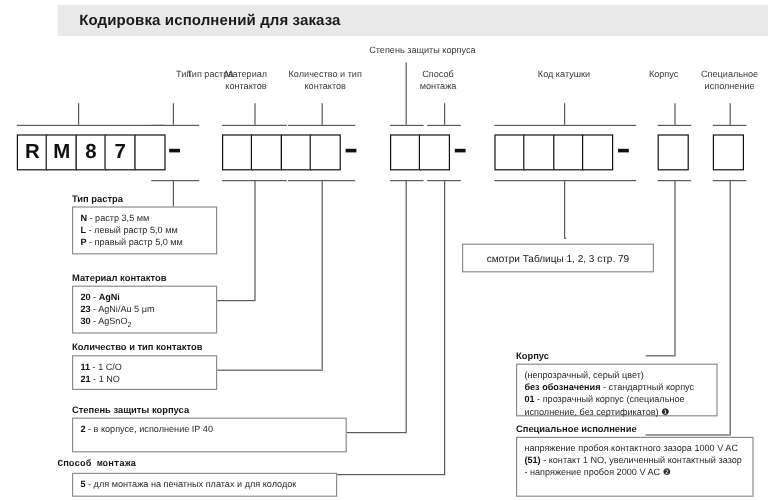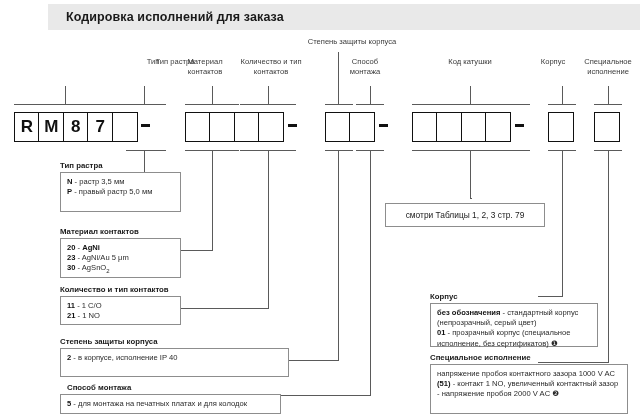--- a/index.html
+++ b/index.html
@@ -157,20 +157,21 @@
   <div class="h" style="left:180px;top:308px;width:89px;"></div>
   <div class="h" style="left:288px;top:360px;width:51px;"></div>
   <div class="h" style="left:280px;top:395px;width:91px;"></div>
   <div class="h" style="left:470px;top:198px;width:2px;"></div>
   <div class="h" style="left:538px;top:296px;width:25px;"></div>
   <div class="h" style="left:538px;top:362px;width:71px;"></div>
 
   <div class="lg-title" style="left:60px;top:161px;">Тип растра</div>
   <div class="lg-box" id="lg-pitch" style="left:60px;top:172px;width:121px;height:40px;">
       <div><b>N</b> - растр 3,5 мм</div>
+      <div><b>L</b> - левый растр 5,0 мм</div>
       <div><b>P</b> - правый растр 5,0 мм</div>
     </div>
 
   <div class="lg-title" style="left:60px;top:227px;">Материал контактов</div>
   <div class="lg-box" id="lg-material" style="left:60px;top:238px;width:121px;height:40px;">
       <div><b>20</b> - <b>AgNi</b></div>
       <div><b>23</b> - AgNi/Au 5 μm</div>
       <div><b>30</b> - AgSnO<sub>2</sub></div>
     </div>
 
@@ -178,31 +179,31 @@
   <div class="lg-box" id="lg-contacts" style="left:60px;top:296px;width:121px;height:29px;">
       <div><b>11</b> - 1 C/O</div>
       <div><b>21</b> - 1 NO</div>
     </div>
 
   <div class="lg-title" style="left:60px;top:337px;">Степень защиты корпуса</div>
   <div class="lg-box" id="lg-protection" style="left:60px;top:348px;width:229px;height:29px;">
       <div><b>2</b> - в корпусе, исполнение IP 40</div>
     </div>
 
-  <div class="lg-title" style="left:67px;top:383px;">Способ монтажа</div>
+  <div class="lg-title" style="left:48px;top:383px;font-family:Liberation Mono, monospace;">Способ монтажа</div>
   <div class="lg-box" id="lg-mounting" style="left:60px;top:394px;width:221px;height:20px;">
       <div><b>5</b> - для монтажа на печатных платах и для колодок</div>
     </div>
 
   <div class="note" style="left:385px;top:203px;width:160px;height:24px;">смотри Таблицы 1, 2, 3  стр. 79</div>
 
   <div class="lg-title" style="left:430px;top:292px;">Корпус</div>
   <div class="lg-box" id="lg-enclosure" style="left:430px;top:303px;width:168px;height:44px;">
+      <div>(непрозрачный, серый цвет)</div>
       <div><b>без обозначения</b> - стандартный корпус</div>
-      <div>(непрозрачный, серый цвет)</div>
       <div><b>01</b> - прозрачный корпус (специальное</div>
       <div>исполнение, без сертификатов) ❶</div>
     </div>
 
   <div class="lg-title" style="left:430px;top:353px;">Специальное исполнение</div>
   <div class="lg-box" id="lg-special" style="left:430px;top:364px;width:198px;height:50px;">
       <div>напряжение пробоя контактного зазора 1000 V AC</div>
       <div><b>(51)</b> - контакт 1 NO, увеличенный контактный зазор</div>
       <div>- напряжение пробоя 2000 V AC ❷</div>
     </div>

